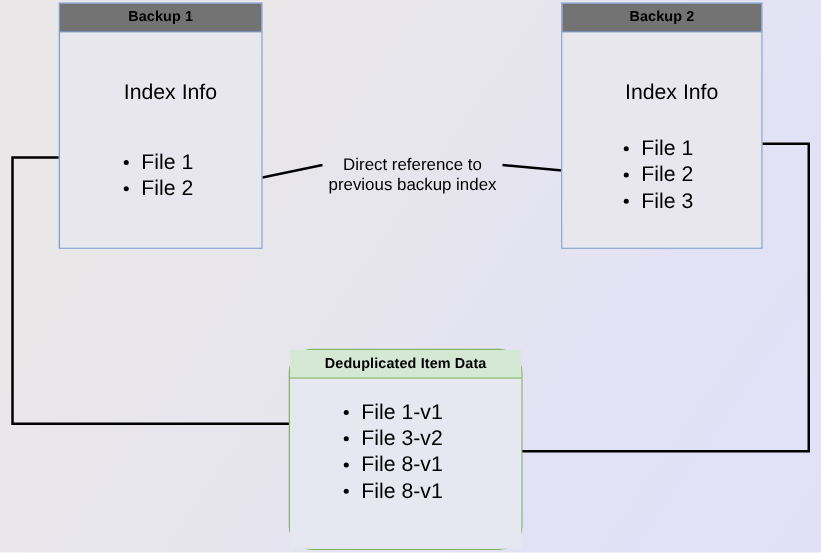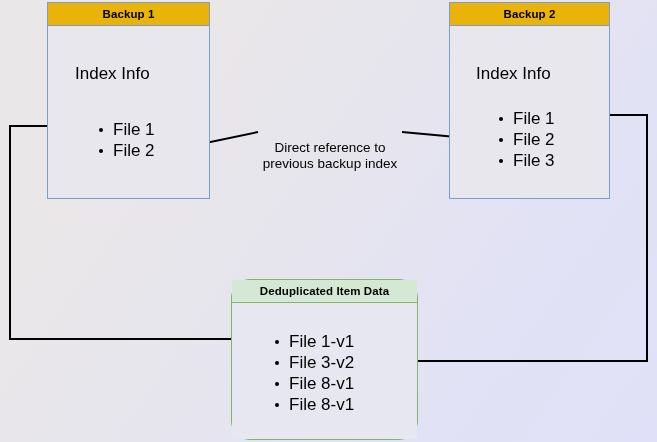--- a/index.html
+++ b/index.html
@@ -37,41 +37,42 @@
     border: 1px solid #82b366;
   }
   .box-header {
     box-sizing: border-box;
     height: 23px;
     line-height: 22px;
     text-align: center;
     font-size: 11.5px;
     font-weight: bold;
     color: #000000;
-    background: #eab308;
+    background: #737373;
     border-bottom: 1px solid #7a9cd0;
     letter-spacing: 0.1px;
   }
   .box.green .box-header {
     background: #d5e8d4;
     border-bottom: 1px solid #82b366;
   }
   .box-body {
     position: relative;
     height: calc(100% - 23px);
     background: #e9e7ee;
   }
   .box.green .box-body {
     background: #e7e7f2;
   }
   .subtitle {
     position: absolute;
     font-size: 17px;
     color: #000000;
     white-space: nowrap;
+    margin-left: 24px;
   }
   ul.items {
     position: absolute;
     margin: 0;
     padding: 0;
     list-style: none;
   }
   ul.items li {
     position: relative;
     font-size: 17px;
@@ -90,21 +91,20 @@
     border-radius: 50%;
     background: #000000;
   }
   .edge-label {
     position: absolute;
     font-size: 13.5px;
     line-height: 16px;
     color: #000000;
     text-align: center;
     white-space: pre-line;
-    margin-top: 16px;
   }
 </style>
 </head>
 <body>
 
 <div id="canvas">
 
   <svg class="edges" viewBox="0 0 657 442" width="657" height="442" xmlns="http://www.w3.org/2000/svg">
     <defs>
       <marker id="arrowhead" markerWidth="11" markerHeight="9" refX="10" refY="4.5" orient="auto" markerUnits="userSpaceOnUse">
@@ -145,21 +145,21 @@
         <li>File 1</li>
         <li>File 2</li>
         <li>File 3</li>
       </ul>
     </div>
   </div>
 
   <div class="box green" style="left:231px; top:279px; width:187px; height:161px;border-radius:19px;">
     <div class="box-header">Deduplicated Item Data</div>
     <div class="box-body">
-      <ul class="items" style="left:42px; top:28px;">
+      <ul class="items" style="left:42px; top:16px;">
         <li>File 1-v1</li>
         <li>File 3-v2</li>
         <li>File 8-v1</li>
         <li>File 8-v1</li>
       </ul>
     </div>
   </div>
 
   <div class="edge-label" style="left:258px; top:124px; width:144px;">Direct reference to
 previous backup index</div>

